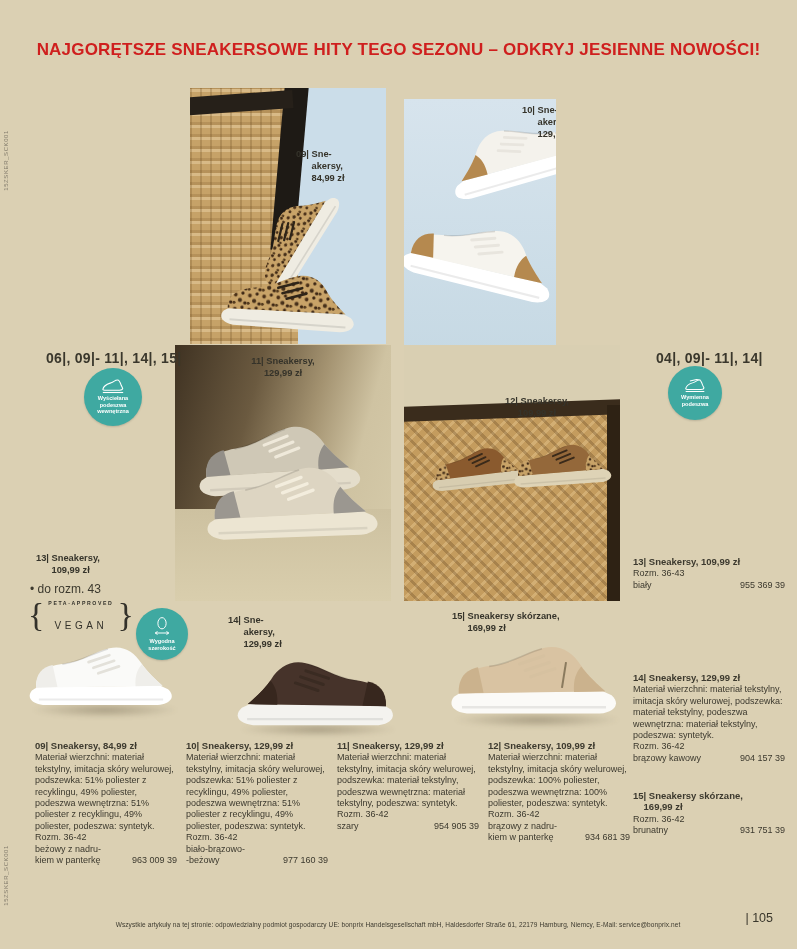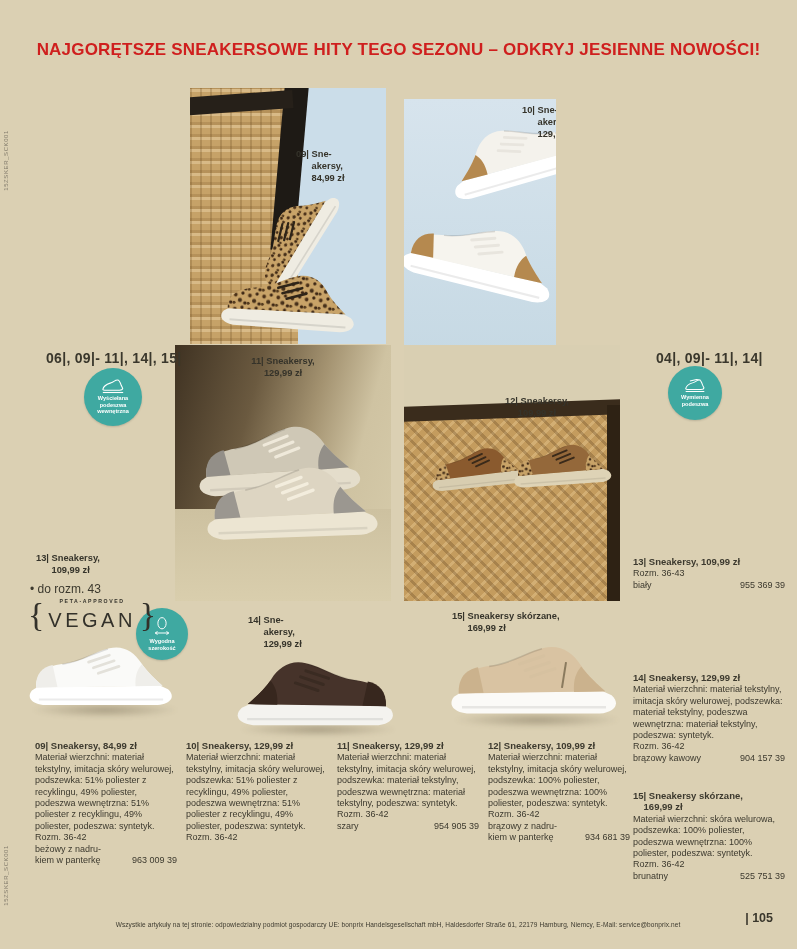--- a/index.html
+++ b/index.html
@@ -60,42 +60,42 @@
   .badge{
     position:absolute;border-radius:50%;background:#3fa9a1;color:#fff;
     display:flex;flex-direction:column;align-items:center;justify-content:center;
     text-align:center;box-shadow:0 1px 2px rgba(0,0,0,.15);
   }
   .badge-text{font-size:5.6px;line-height:1.25;font-weight:bold;white-space:pre-line;margin-top:1px;}
   .vegan{display:flex;align-items:center;color:#33312a;}
   .vegan .brace{font-family:"Liberation Serif",serif;font-size:34px;font-weight:400;line-height:1;}
   .vegan .vcol{display:flex;flex-direction:column;align-items:center;margin:0 4px;}
   .vegan .vappr{font-size:5.2px;letter-spacing:1.6px;font-weight:bold;}
-  .vegan .vmain{font-size:20px;letter-spacing:3.5px;font-weight:400;margin-top:5px;}
+  .vegan .vmain{font-size:10px;letter-spacing:3.5px;font-weight:400;margin-top:14px;}
 
   
   .desc{position:absolute;width:142px;font-size:9px;line-height:11.4px;color:#3c392e;}
   .desc.right{width:152px;}
   .desc .d-title{font-size:9.5px;font-weight:bold;margin-bottom:1px;white-space:pre-wrap;}
   .desc .d-body{}
   .desc .d-size{}
   .colorline{position:relative;padding-right:54px;min-height:11px;}
   .cl-color{white-space:pre-wrap;}
   .cl-art{position:absolute;right:-54px;bottom:0;white-space:nowrap;}
   .colorline .cl-art{right:0;}
 
   
   .note{font-size:12px;color:#3c392e;}
 
   
   .footer-legal{
     left:98px;top:921px;width:600px;text-align:center;
     font-size:6.5px;color:#3c392e;letter-spacing:.1px;
   }
-  .page-num{right:24px;top:911px;font-size:12.5px;font-weight:bold;color:#3a372c;}
+  .page-num{right:24px;top:911px;font-size:12.5px;font-weight:normal;color:#3a372c;}
 </style>
 </head>
 <body>
 
 <svg width="0" height="0" style="position:absolute" aria-hidden="true">
   <defs>
     <pattern id="leo" width="22" height="22" patternUnits="userSpaceOnUse">
       <rect width="22" height="22" fill="#c8a368"></rect>
       <circle cx="5" cy="6" r="3" fill="#4a3018"></circle>
       <circle cx="16" cy="3" r="2.5" fill="#3c2614"></circle>
@@ -216,21 +216,21 @@
 <div class="abs note" style="left:30px;top:582px;">• do rozm. 43</div>
 <div class="abs vegan" style="left:28px;top:598px;">
   <span class="brace">{</span>
   <span class="vcol">
     <span class="vappr">PETA-APPROVED</span>
     <span class="vmain">VEGAN</span>
   </span>
   <span class="brace">}</span>
 </div>
 
-<div class="abs photo-label" style="left:248px;top:614px;">14| Sne-
+<div class="abs photo-label" style="left:228px;top:614px;">14| Sne-
       akersy,
       129,99 zł</div>
 <div class="abs photo-label" style="left:452px;top:610px;">15| Sneakersy skórzane,
       169,99 zł</div>
 
 <div class="shadow" style="left:30px;top:702px;width:150px;height:16px;"></div>
 <svg class="shoe" viewBox="0 0 220 110" style="left:25px;top:638px;width:152px;height:76px;--upper:#fafaf8;--sole:#ffffff;--accent:#efeeea;--lace:#e3e1da;">
     <use href="#shoe"></use>
   </svg>
 
@@ -252,20 +252,25 @@
   <div class="colorline">
     <span class="cl-color">beżowy z nadru-
 kiem w panterkę</span>
     <span class="cl-art">963 009 39</span>
   </div>
 </div>
 <div class="desc" style="left:186px;top:740px;">
   <div class="d-title">10| Sneakersy, 129,99 zł</div>
   <div class="d-body">Materiał wierzchni: materiał tekstylny, imitacja skóry welurowej, podszewka: 51% poliester z recyklingu, 49% poliester, podeszwa wewnętrzna: 51% poliester z recyklingu, 49% poliester, podeszwa: syntetyk.</div>
   <div class="d-size">Rozm. 36-42</div>
+  <div class="colorline">
+    <span class="cl-color">biało-brązowo-
+-beżowy</span>
+    <span class="cl-art">977 160 39</span>
+  </div>
 </div>
 <div class="desc" style="left:337px;top:740px;">
   <div class="d-title">11| Sneakersy, 129,99 zł</div>
   <div class="d-body">Materiał wierzchni: materiał tekstylny, imitacja skóry welurowej, podszewka: materiał tekstylny, podeszwa wewnętrzna: materiał tekstylny, podeszwa: syntetyk.</div>
   <div class="d-size">Rozm. 36-42</div>
   <div class="colorline">
     <span class="cl-color">szary</span>
     <span class="cl-art">954 905 39</span>
   </div>
 </div>
@@ -293,22 +298,21 @@
   <div class="d-body">Materiał wierzchni: materiał tekstylny, imitacja skóry welurowej, podszewka: materiał tekstylny, podeszwa wewnętrzna: materiał tekstylny, podeszwa: syntetyk.</div>
   <div class="d-size">Rozm. 36-42</div>
   <div class="colorline">
     <span class="cl-color">brązowy kawowy</span>
     <span class="cl-art">904 157 39</span>
   </div>
 </div>
 <div class="desc right" style="left:633px;top:790px;">
   <div class="d-title">15| Sneakersy skórzane,
     169,99 zł</div>
-  <div class="d-body">Materiał wierzchni: skóra welurowa, podszewka: 100% poliester, podeszwa wewnętrzna: 100% poliester, podeszwa: syntetyk.</div>
   <div class="d-size">Rozm. 36-42</div>
   <div class="colorline">
     <span class="cl-color">brunatny</span>
-    <span class="cl-art">525 751 39</span>
+    <span class="cl-art">931 751 39</span>
   </div>
 </div>
 
 <div class="abs footer-legal">Wszystkie artykuły na tej stronie: odpowiedzialny podmiot gospodarczy UE: bonprix Handelsgesellschaft mbH, Haldesdorfer Straße 61, 22179 Hamburg, Niemcy, E-Mail: service@bonprix.net</div>
 <div class="abs page-num">| 105</div>
 
 </body></html>

